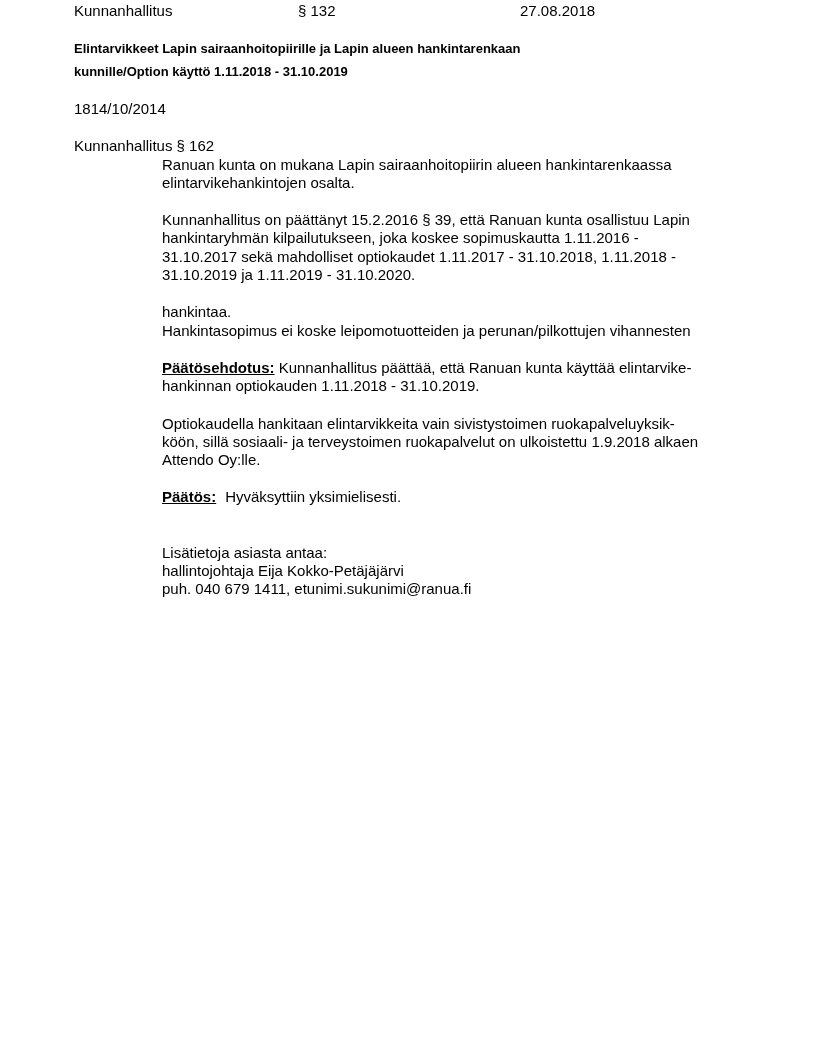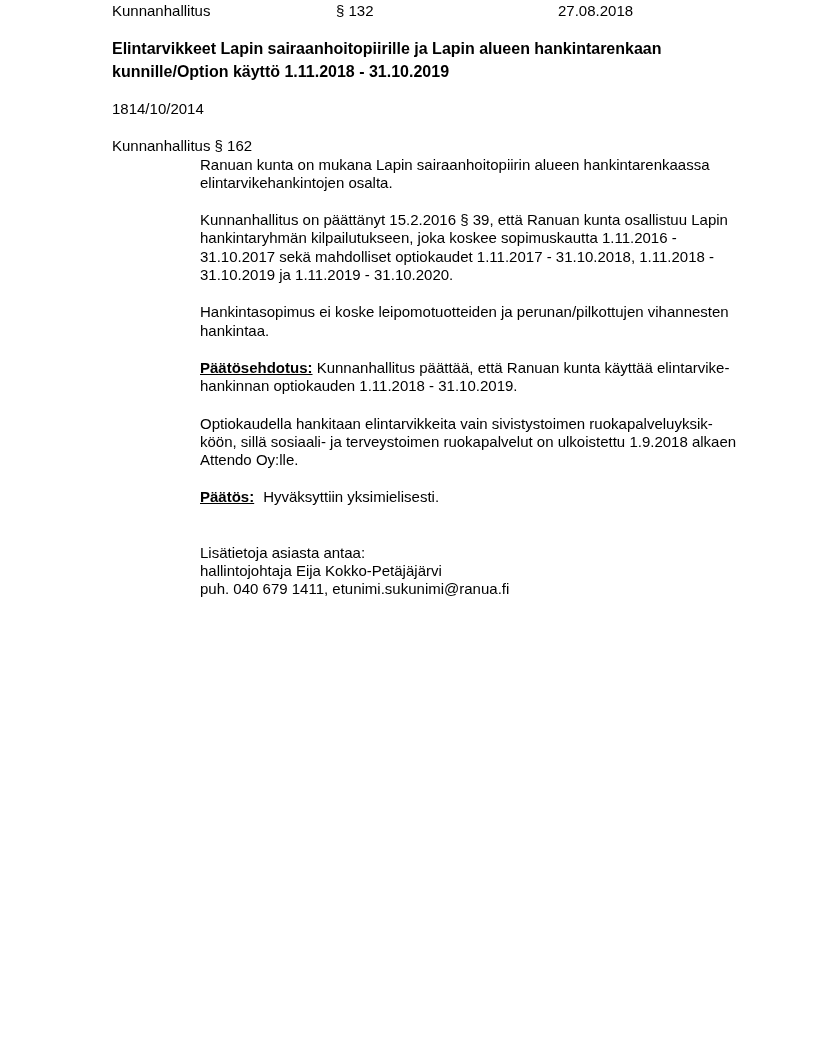--- a/index.html
+++ b/index.html
@@ -10,32 +10,32 @@
     background: #ffffff;
     color: #000000;
     font-family: "Liberation Sans", "DejaVu Sans", sans-serif;
     font-size: 15px;
     line-height: 18.3px;
     overflow: hidden;
   }
   .page {
     width: 816px;
     height: 924px;
-    padding: 2px 40px 0 112px;
+    padding: 2px 40px 0 74px;
   }
   .doc-header {
     position: relative;
     height: 18px;
   }
   .h-organ   { position: absolute; left: 0;     top: 0; white-space: nowrap; }
   .h-section { position: absolute; left: 224px; top: 0; white-space: nowrap; }
   .h-date    { position: absolute; left: 446px; top: 0; white-space: nowrap; }
   .title {
     margin: 17px 0 0 0;
-    font-size: 16px;
+    font-size: 13px;
     font-weight: bold;
     line-height: 23px;
   }
   .tline { display: block; white-space: nowrap; }
   .case-number { margin-top: 17px; }
   .subheading  { margin-top: 19px; }
   .doc-body {
     margin-left: 88px;
     width: 604px;
   }
@@ -77,22 +77,22 @@
 
     <p>
       <span class="line">Kunnanhallitus on päättänyt 15.2.2016 § 39, että Ranuan kunta osallistuu Lapin</span>
       <span class="line">hankintaryhmän kilpailutukseen, joka koskee sopimuskautta 1.11.2016 -</span>
       <span class="line">31.10.2017 sekä mahdolliset optiokaudet 1.11.2017 - 31.10.2018, 1.11.2018 -</span>
       <span class="line">31.10.2019 ja 1.11.2019 - 31.10.2020.</span>
     </p>
 
 
     <p>
+      <span class="line">hankintaa.</span>
       <span class="line">Hankintasopimus ei koske leipomotuotteiden ja perunan/pilkottujen vihannesten</span>
-      <span class="line">hankintaa.</span>
     </p>
 
     <p>
       <span class="line"><span class="label">Päätösehdotus:</span><span> Kunnanhallitus päättää, että Ranuan kunta käyttää elintarvike-</span></span>
       <span class="line">hankinnan optiokauden 1.11.2018 - 31.10.2019.</span>
     </p>
 
     <p>
       <span class="line">Optiokaudella hankitaan elintarvikkeita vain sivistystoimen ruokapalveluyksik-</span>
       <span class="line">köön, sillä sosiaali- ja terveystoimen ruokapalvelut on ulkoistettu 1.9.2018 alkaen</span>

